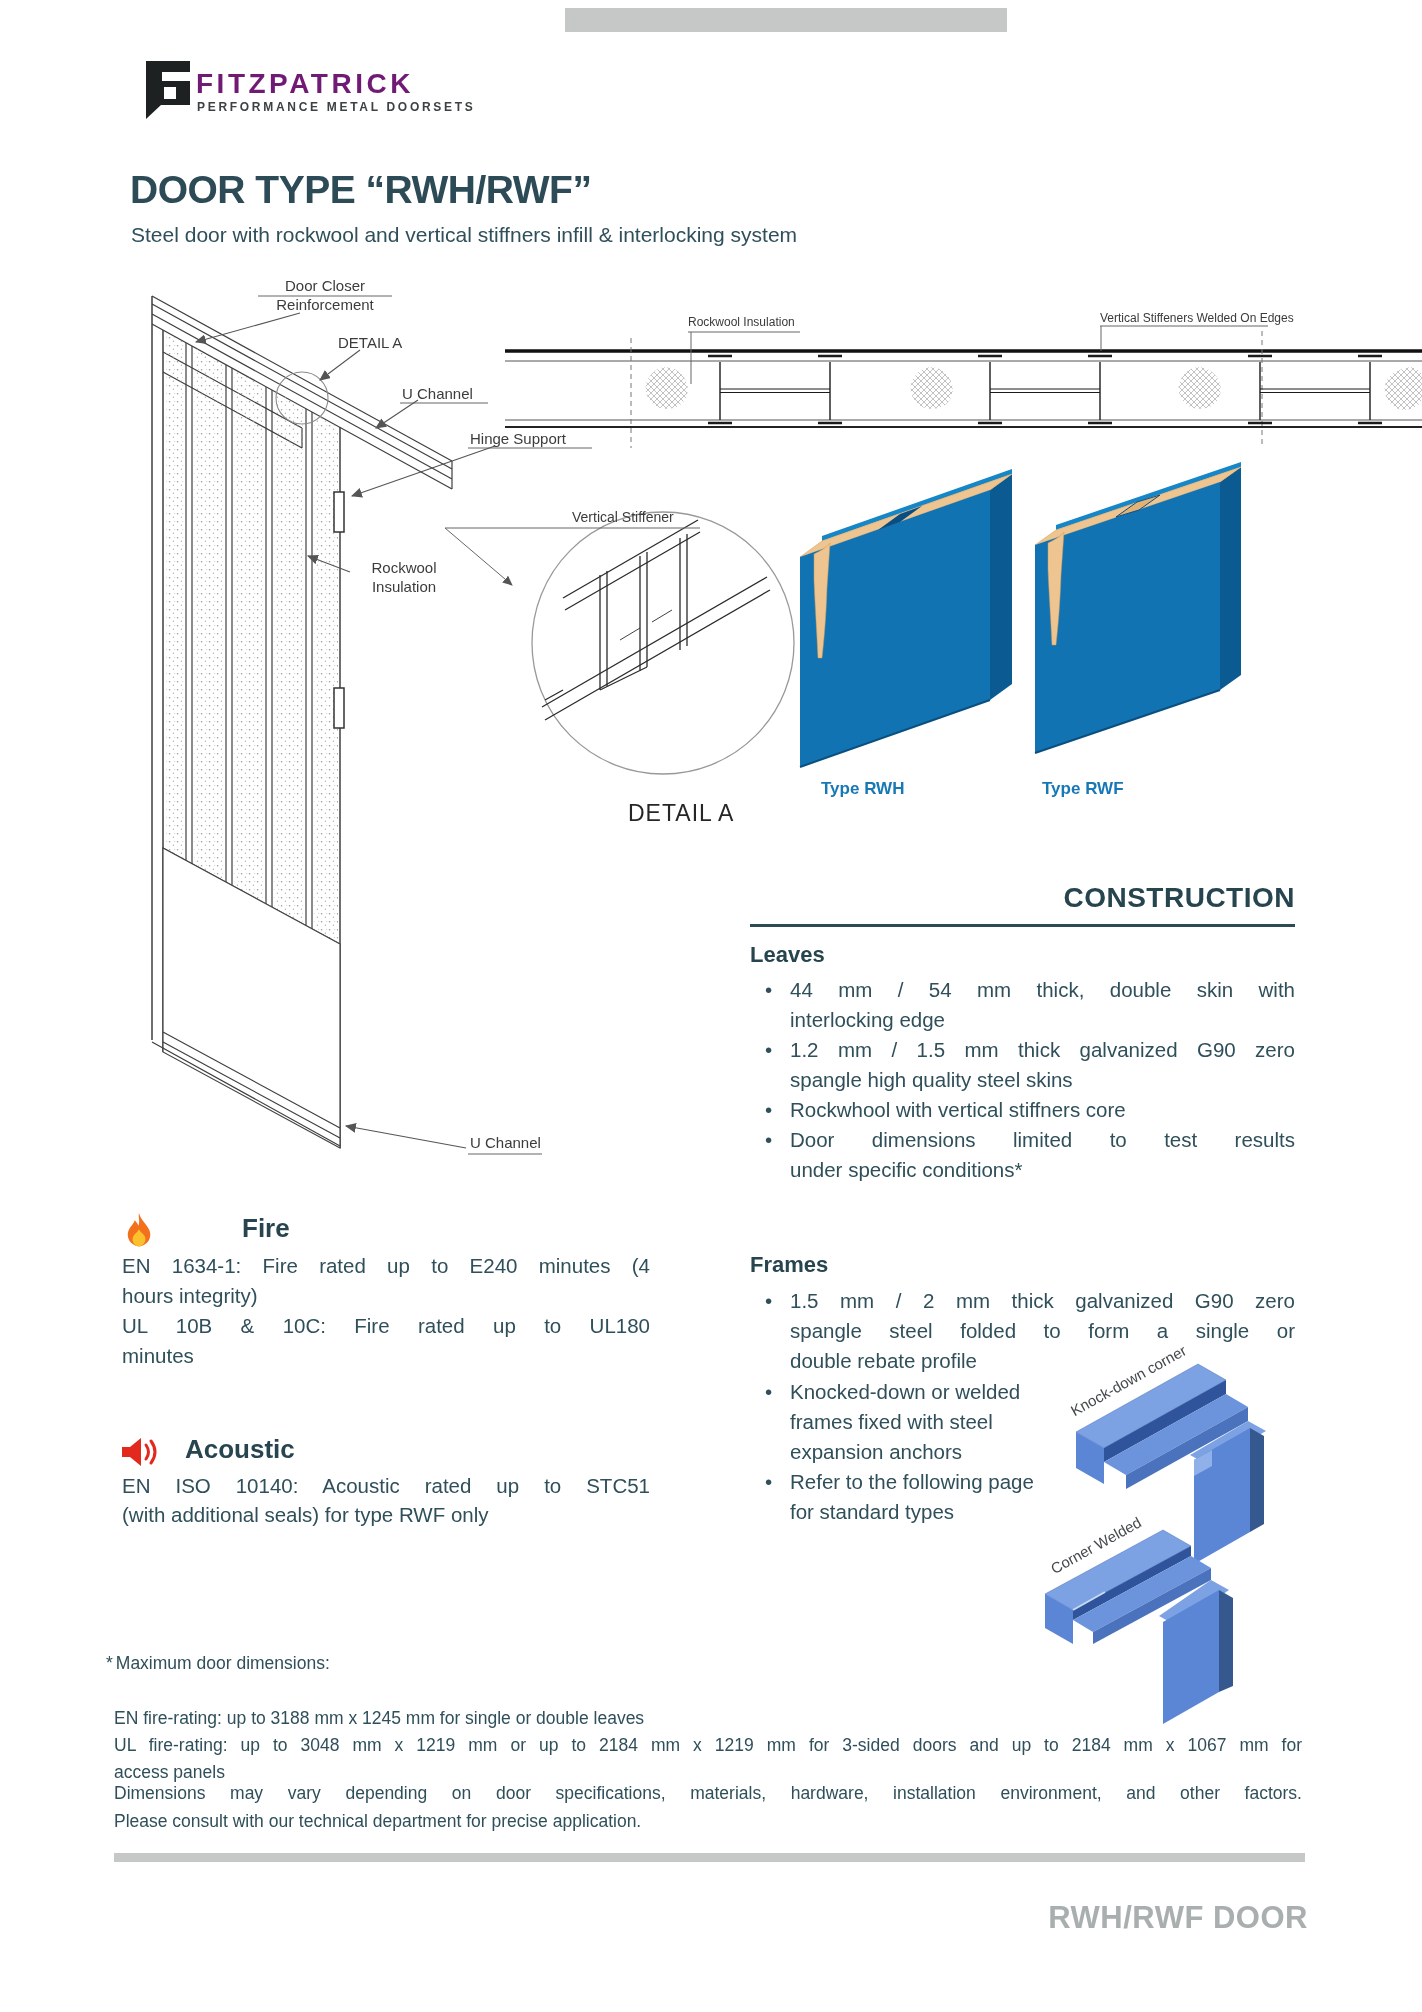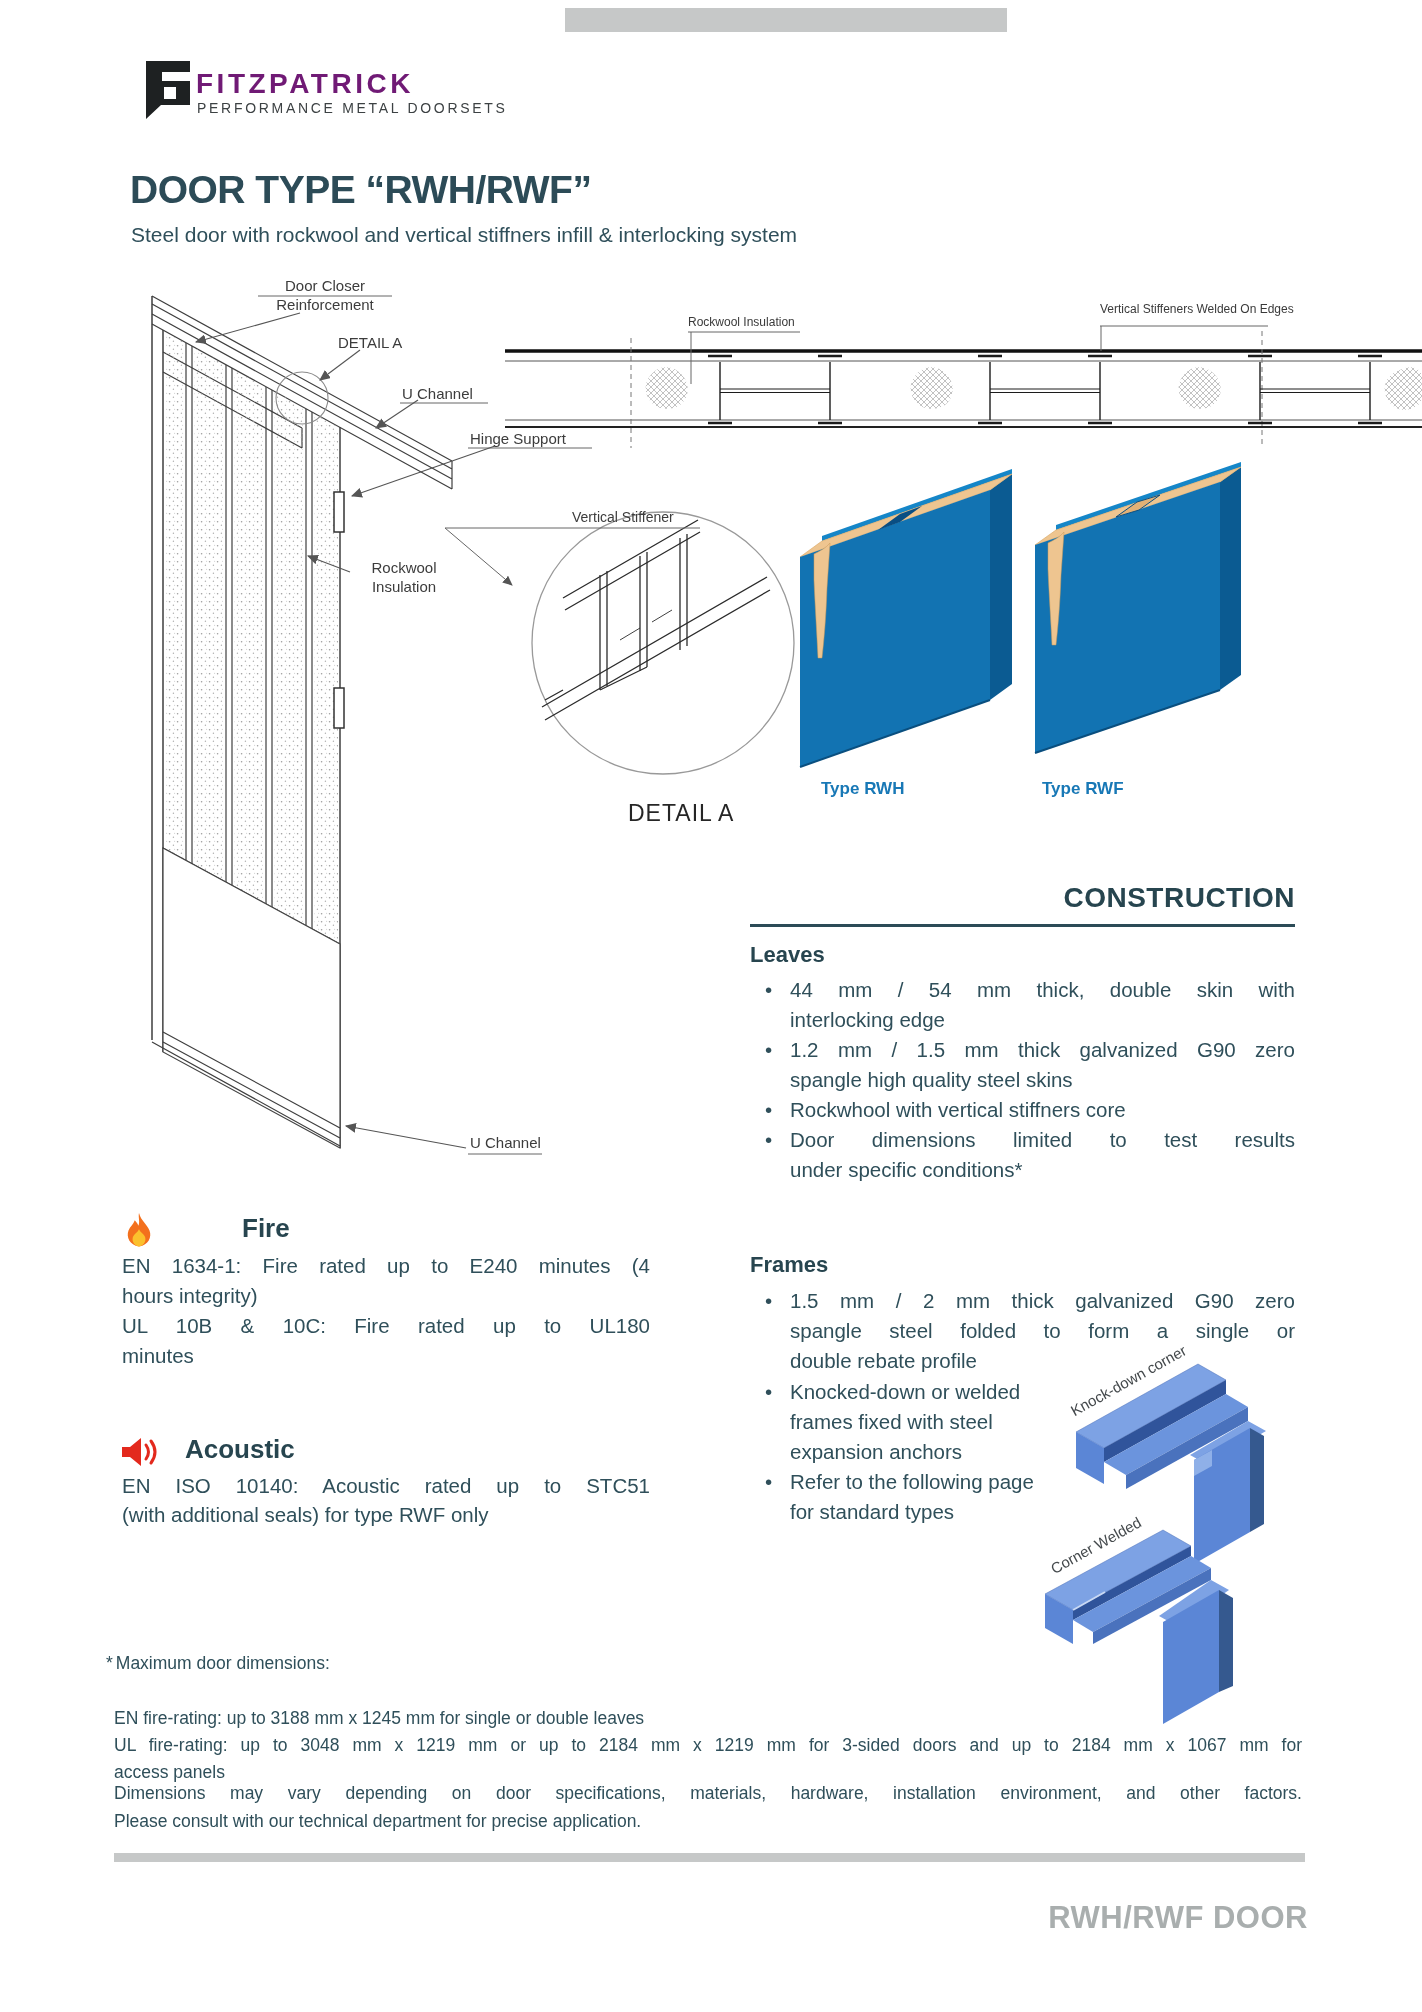--- a/index.html
+++ b/index.html
@@ -2,21 +2,21 @@
 <html><head>
 <meta charset="utf-8">
 <style>
   html,body{margin:0;padding:0;background:#ffffff;}
   #page{position:relative;width:1422px;height:2012px;background:#ffffff;overflow:hidden;
         font-family:"Liberation Sans", sans-serif;}
   .abs{position:absolute;}
   .bar{background:#c6c8c8;}
   
   .h-brand{font-size:28px;font-weight:bold;letter-spacing:3.5px;color:#701a75;}
-  .h-tag{font-size:14px;font-weight:normal;letter-spacing:2.7px;color:#3c4143;}
+  .h-tag{font-size:12px;font-weight:bold;letter-spacing:2.7px;color:#3c4143;}
   .h-title{font-size:39px;font-weight:bold;color:#2c4b57;letter-spacing:-0.5px;}
   .h-sub{font-size:21px;color:#2f4f5a;}
   .h2{font-size:28px;font-weight:bold;color:#27454f;border-bottom:3px solid #2c4b57;padding-bottom:10px;letter-spacing:0.5px;text-align:right;}
   .h3{font-size:22px;font-weight:bold;color:#27454f;}
   .rate-head{font-size:26px;font-weight:bold;color:#27454f;}
   
   .body-txt{font-size:20.5px;color:#2f4f5a;line-height:30px;}
   .jl{text-align:justify;text-align-last:justify;}
   .brow{display:flex;align-items:flex-start;}
   .bdot{width:25px;padding-left:15px;flex:none;}
@@ -209,21 +209,21 @@
   <div class="abs lbl" style="left:338px;top:334px;">DETAIL A</div>
   <div class="abs lbl" style="left:402px;top:385px;">U Channel</div>
   <div class="abs lbl" style="left:470px;top:430px;">Hinge Support</div>
   <div class="abs lbl" style="left:348px;top:558px;width:112px;text-align:center;line-height:19px;">
     <div>Rockwool</div>
     <div>Insulation</div>
   </div>
   <div class="abs lbl" style="left:470px;top:1134px;">U Channel</div>
 
   <div class="abs lbl-sm" style="left:688px;top:315px;">Rockwool Insulation</div>
-  <div class="abs lbl-sm" style="left:1100px;top:302px;">Vertical Stiffeners Welded On Edges</div>
+  <div class="abs lbl-sm" style="left:1100px;top:311px;">Vertical Stiffeners Welded On Edges</div>
 
   <div class="abs lbl-det" style="left:572px;top:509px;">Vertical Stiffener</div>
   <div class="abs cap" style="left:628px;top:800px;">DETAIL A</div>
 
   <div class="abs type-lbl" style="left:821px;top:779px;">Type RWH</div>
   <div class="abs type-lbl" style="left:1042px;top:779px;">Type RWF</div>
 
   <div class="abs rot-lbl" style="left:1076px;top:1402px;">Knock-down corner</div>
   <div class="abs rot-lbl" style="left:1056px;top:1560px;">Corner Welded</div>
 

